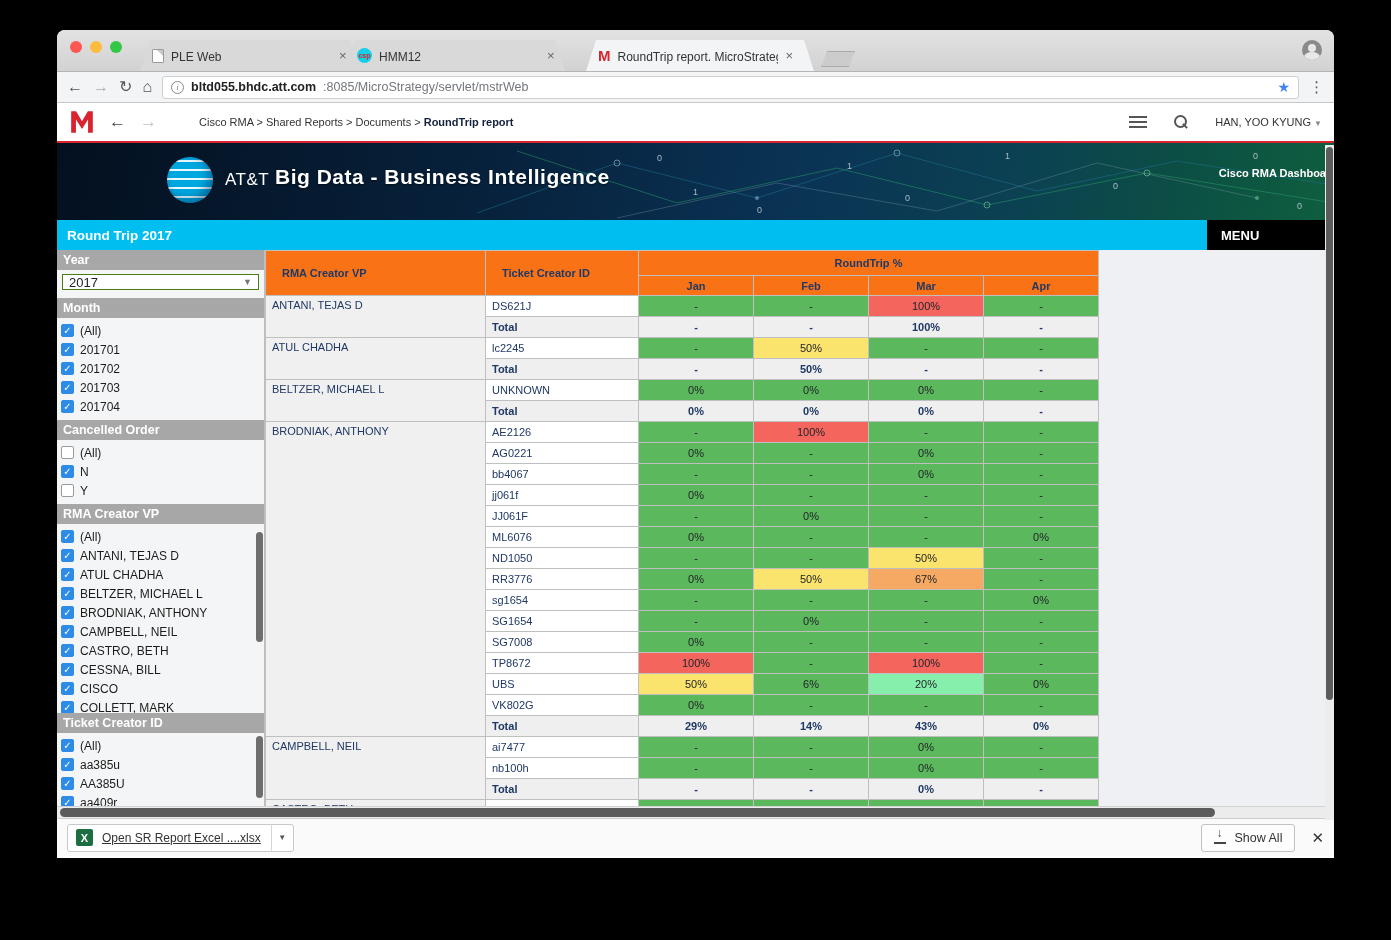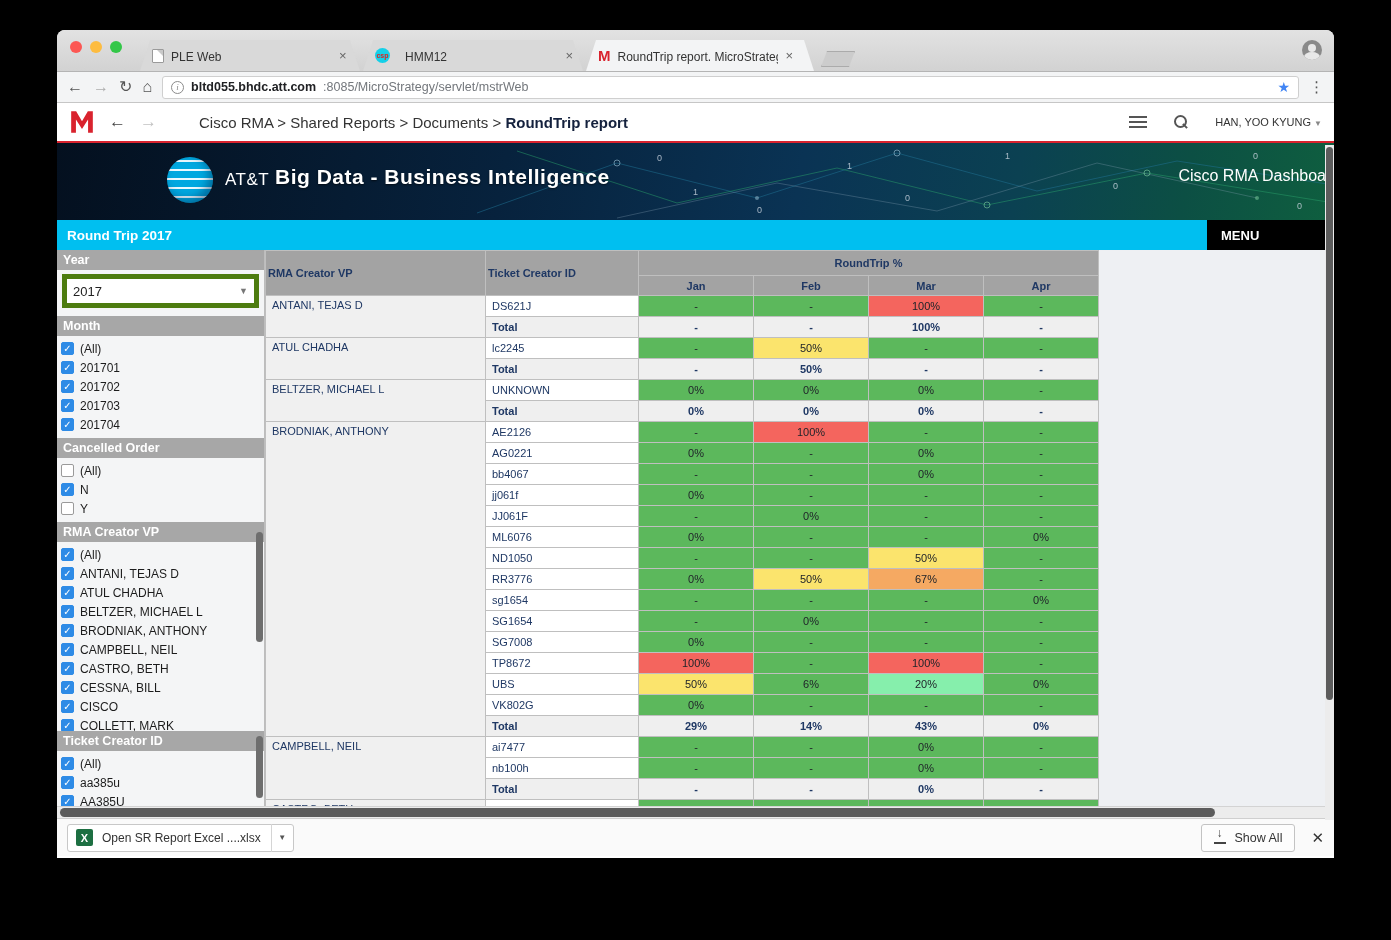--- a/index.html
+++ b/index.html
@@ -13,21 +13,21 @@
   .traffic { position:absolute; top:11px; left:13px; display:flex; gap:8px; }
   .light { width:12px; height:12px; border-radius:50%; }
   .light.red { background:#fc5753; } .light.yellow { background:#fdbc40; } .light.green { background:#33c748; }
   .tab { position:absolute; bottom:0; height:31px; display:flex; align-items:center; padding:0 10px 0 12px;
          clip-path:polygon(10px 0, calc(100% - 10px) 0, 100% 100%, 0 100%);
          background:#d9d9d9; font-size:12px; color:#333; }
   .tab .title { flex:1; white-space:nowrap; overflow:hidden; margin:3px 8px 0 7px; max-width:160px; }
   .tab .close { color:#666; font-size:13px; }
   .tab.active { background:#f3f4f5; }
   .tab1 { left:83px;  width:220px; }
-  .tab2 { left:306px; width:220px;gap:8px; }
+  .tab2 { left:288px; width:220px; }
   .tab3 { left:529px; width:228px; }
   .newtab { position:absolute; bottom:4px; left:764px; width:34px; height:16px; background:#cccccc;
             clip-path:polygon(6px 0, 100% 0, calc(100% - 6px) 100%, 0 100%); border:1px solid #ababab; }
   .fav-page { width:12px; height:14px; background:#fff; border:1px solid #9a9a9a; border-radius:1px; position:relative; }
   .fav-page:after { content:""; position:absolute; right:0; top:0; border:3px solid #c9c9c9; border-left-color:transparent; border-bottom-color:transparent; }
   .fav-csp { width:15px; height:15px; border-radius:50%; background:#15d0e8; color:#d22; font-size:7px; font-weight:bold; display:flex; align-items:center; justify-content:center; }
   .fav-m { color:#d9232e; font-weight:bold; font-size:15px; line-height:1; }
   .profile-btn { position:absolute; right:12px; top:10px; width:20px; height:20px; border-radius:50%; background:#8a8a8a; overflow:hidden; }
   .profile-btn:before { content:""; position:absolute; left:6px; top:4px; width:8px; height:8px; border-radius:50%; background:#e8e8e8; }
   .profile-btn:after  { content:""; position:absolute; left:2px; top:12px; width:16px; height:10px; border-radius:50%; background:#e8e8e8; }
@@ -41,77 +41,77 @@
   .url-host { color:#202124; font-weight:bold; }
   .url-path { color:#73777c; }
   .star { margin-left:auto; color:#4285f4; font-size:14px; }
   .dots { color:#555; font-size:15px; letter-spacing:0; }
 
   
   .mstr-nav { height:40px; background:#fff; display:flex; align-items:center; padding:0 12px; gap:14px; border-bottom:2px solid #d9232e; }
   .mstr-logo svg { display:block; }
   .arrow-back { color:#444; font-size:17px; font-weight:bold; }
   .arrow-fwd  { color:#c2c2c2; font-size:17px; font-weight:bold; }
-  .crumbs { font-size:15px; color:#333; margin-left:28px; }
+  .crumbs { font-size:11px; color:#333; margin-left:28px; }
   .crumbs-cur { font-weight:bold; color:#14213d; }
   .nav-right { margin-left:auto; display:flex; align-items:center; gap:26px; }
   .hamburger { width:18px; height:12px; border-top:2px solid #555; border-bottom:2px solid #555; position:relative; }
   .hamburger:after { content:""; position:absolute; left:0; top:3px; width:18px; height:2px; background:#555; }
   .searchicon { position:relative; width:16px; height:16px; }
   .searchicon:before { content:""; position:absolute; width:9px; height:9px; border:2px solid #555; border-radius:50%; left:1px; top:1px; }
   .searchicon:after { content:""; position:absolute; width:2px; height:6px; background:#555; transform:rotate(-45deg); left:11px; top:9px; }
   .username { font-size:11px; color:#333; }
   .username .caret { color:#888; font-size:8px; }
 
   
   .banner { position:relative; height:77px; overflow:hidden;
             background:linear-gradient(100deg,#04101f 0%,#07223d 35%,#0a3354 58%,#0b4152 75%,#0c4f44 88%,#0f5f3f 100%); }
   .banner svg.net { position:absolute; inset:0; }
   .brandrow { position:absolute; left:110px; top:14px; display:flex; align-items:center; gap:12px; }
   .globe { width:46px; height:46px; border-radius:50%;
            background:repeating-linear-gradient(#00a8e0 0 3px, #eaf9ff 3px 5px, #00a8e0 5px 9px);
            background-color:#00a8e0; box-shadow:inset -4px -4px 8px rgba(0,40,80,.45); }
   .brand-att { color:#fff; font-size:17px; letter-spacing:.5px; }
   .banner-title { position:absolute; left:218px; top:22px; color:#fff; font-weight:bold; font-size:21px; letter-spacing:.5px; text-shadow:0 1px 2px rgba(0,0,0,.6); }
-  .banner-right { position:absolute; right:8px; top:24px; color:#fff; font-weight:normal; font-size:16px; white-space:nowrap; }
+  .banner-right { position:absolute; right:8px; top:24px; color:#fff; font-weight:bold; font-size:11px; white-space:nowrap; }
   .digit { position:absolute; color:#cfd8e3; font-size:9px; opacity:.8; }
   .digit:nth-child(1){left:600px;top:10px;} .digit:nth-child(2){left:636px;top:44px;}
   .digit:nth-child(3){left:700px;top:62px;} .digit:nth-child(4){left:790px;top:18px;}
   .digit:nth-child(5){left:848px;top:50px;} .digit:nth-child(6){left:948px;top:8px;}
   .digit:nth-child(7){left:1056px;top:38px;} .digit:nth-child(8){left:1196px;top:8px;}
   .digit:nth-child(9){left:1240px;top:58px;}
 
   
   .cyanbar { height:30px; display:flex; align-items:stretch; background:#eef0f3; }
   .cyan-left { width:208px; background:#00bff0; color:#fff; font-weight:bold; font-size:13px; display:flex; align-items:center; justify-content:center; }
   .cyan-mid { flex:1; background:#00bff0; color:#fff; font-weight:bold; font-size:13.5px; display:flex; align-items:center; padding-left:10px; }
   .menu-box { width:121px; background:#000; color:#fff; font-weight:bold; font-size:13px; display:flex; align-items:center; padding-left:14px; }
   .cyan-end { width:6px; background:#c9c9c9; }
 
   
   .content { display:flex; height:556px; background:#eef0f3; overflow:hidden; }
   .sidebar { position:relative; width:208px; background:#f4f5f6; border-right:1px solid #bdbdbd; overflow:hidden; flex:none; }
   .sec-header { height:20px; background:#a7a7a7; color:#fff; font-weight:bold; font-size:12.5px; line-height:20px; padding-left:6px; }
-  .dropdown { margin:4px 5px 8px 5px; height:34px; background:#fff; border:5px solid #4d7c0f; display:flex; align-items:center; padding:0 6px; font-size:13px; color:#222; justify-content:space-between; }
+  .dropdown { margin:4px 5px 8px 5px; height:16px; background:#fff; border:1px solid #4d7c0f; display:flex; align-items:center; padding:0 6px; font-size:13px; color:#222; justify-content:space-between; }
   .dropdown .dd-caret { color:#777; font-size:9px; }
   .cb-list { padding:3px 0 4px 4px; }
   .cb-row { display:flex; align-items:center; height:19px; gap:6px; }
   .cb { width:13px; height:13px; border:1px solid #9a9a9a; background:#fff; border-radius:2px; font-size:10px; line-height:12px; text-align:center; color:#fff; flex:none; }
   .cb.on { background:#2e8be6; border-color:#2e8be6; }
   .cb-label { font-size:12px; color:#1c1c1c; white-space:nowrap; }
   .side-thumb { position:absolute; right:1px; width:7px; background:#6e6e6e; border-radius:4px; }
   .thumb-vp { top:282px; height:110px; }
   .thumb-ticket { top:486px; height:62px; }
   .ticket-sec { margin-top:-8px; position:relative; }
 
   
   .main { flex:1; overflow:hidden; }
   table.grid { border-collapse:collapse; table-layout:fixed; width:833px; font-size:11px; }
   .grid th, .grid td { border:1px solid #bfbfbf; overflow:hidden; white-space:nowrap; }
-  .grid thead th { background:#a3a3a3; color:#1f3864; font-weight:bold; text-align:left; padding:2px 2px; }
+  .grid thead th { background:#f97316; color:#1f3864; font-weight:bold; text-align:left; padding:2px 16px; }
   .grid thead th.c { text-align:center; }
   .grid .hrow1 th { height:25px; }
   .grid .hrow2 th { height:20px; }
   col.c-vp { width:220px; } col.c-id { width:153px; } col.c-m { width:115px; }
   .grid td { height:21px; padding:0 6px; }
   td.vp-cell { background:#f0f0f0; color:#1f3864; vertical-align:top; padding-top:3px; }
   td.id-cell { background:#fff; color:#1f3864; }
   td.id-cell.total { background:#efefef; font-weight:bold; }
   td.val { text-align:center; color:#20242a; }
   td.val.total { background:#efefef; color:#1f3864; font-weight:bold; }
@@ -119,21 +119,21 @@
   
   .hscroll { height:12px; background:#ececec; border-top:1px solid #d3d3d3; position:relative; }
   .hthumb { position:absolute; left:3px; top:1px; height:9px; width:1155px; background:#5c5c5c; border-radius:5px; }
   .vscroll { position:absolute; right:0; top:115px; width:9px; height:675px; background:#ececec; }
   .vthumb { position:absolute; left:1px; top:2px; width:7px; height:553px; background:#5c5c5c; border-radius:4px; }
 
   
   .dlbar { height:38px; background:#fafafa; border-top:1px solid #cfcfcf; display:flex; align-items:center; padding:0 10px; }
   .dl-chip { height:28px; background:#fff; border:1px solid #c8c8c8; border-radius:3px; display:flex; align-items:center; padding:0 0 0 8px; }
   .xlsx-icon { width:17px; height:17px; background:#1d6f42; color:#fff; border-radius:2px; font-size:11px; font-weight:bold; display:flex; align-items:center; justify-content:center; }
-  .dl-label { font-size:12px; color:#333; margin:0 10px 0 9px; }
+  .dl-label { font-size:12px; color:#333; margin:0 10px 0 9px;text-decoration:underline; }
   .dl-caret { width:22px; height:28px; border-left:1px solid #d5d5d5; display:flex; align-items:center; justify-content:center; color:#555; font-size:8px; }
   .dl-right { margin-left:auto; display:flex; align-items:center; gap:16px; }
   .showall-btn { height:28px; border:1px solid #c3c3c3; border-radius:3px; background:#fdfdfd; display:flex; align-items:center; gap:8px; padding:0 12px; font-size:12.5px; color:#333; }
   .dl-icon { position:relative; width:12px; height:12px; border-bottom:2px solid #444; }
   .dl-icon:before { content:"↓"; position:absolute; left:2px; top:-6px; font-size:12px; font-weight:bold; color:#444; }
   .close-x { font-size:15px; color:#333; }
 </style>
 </head>
 <body>
 

